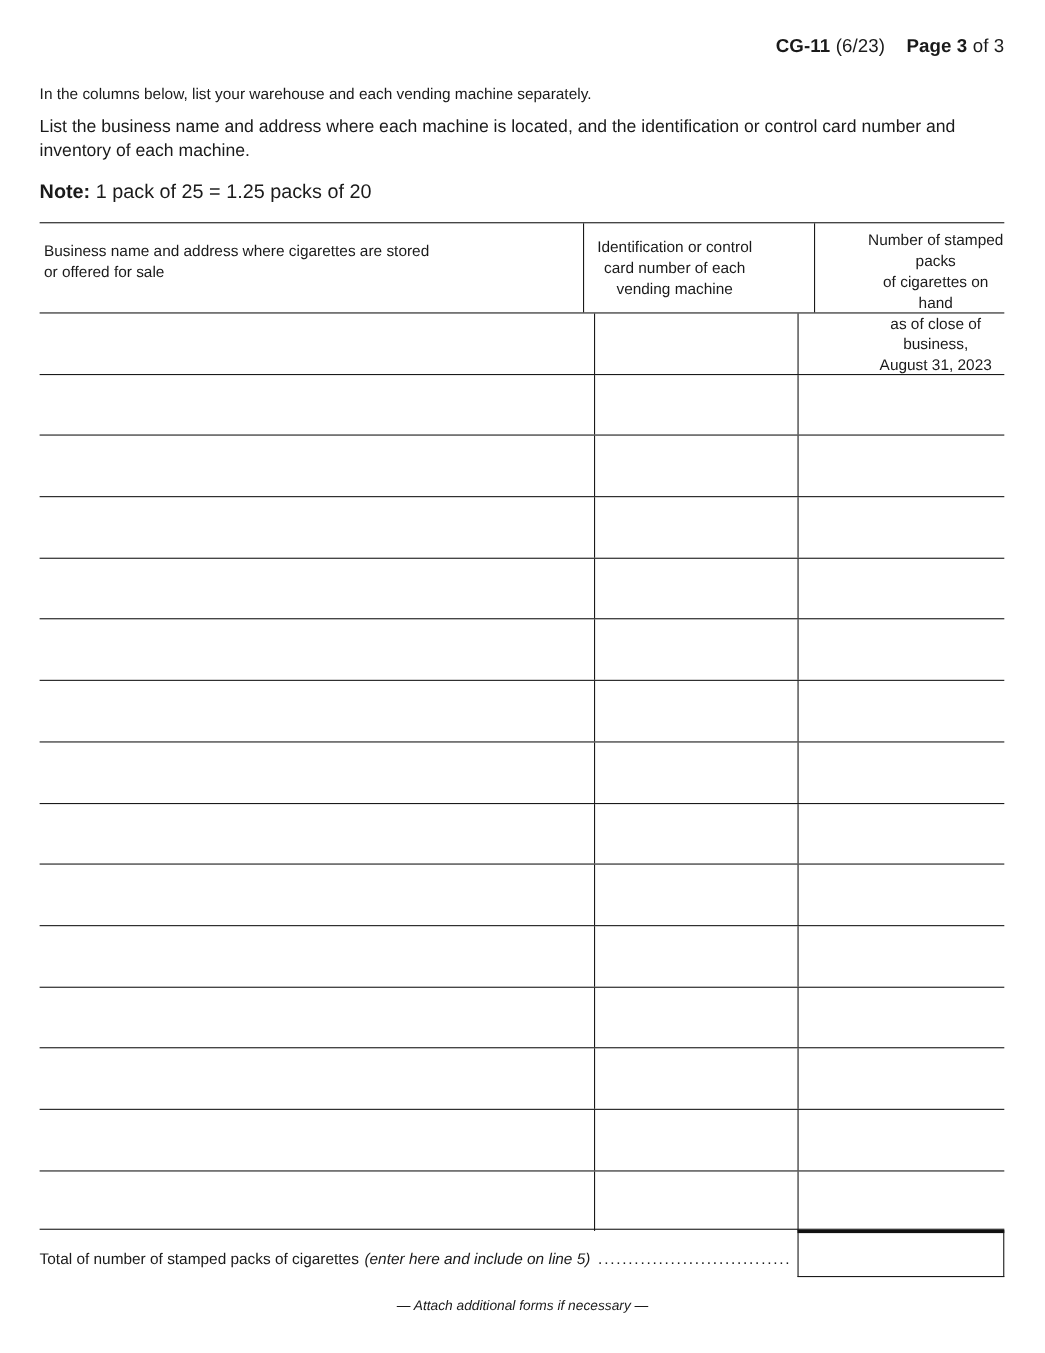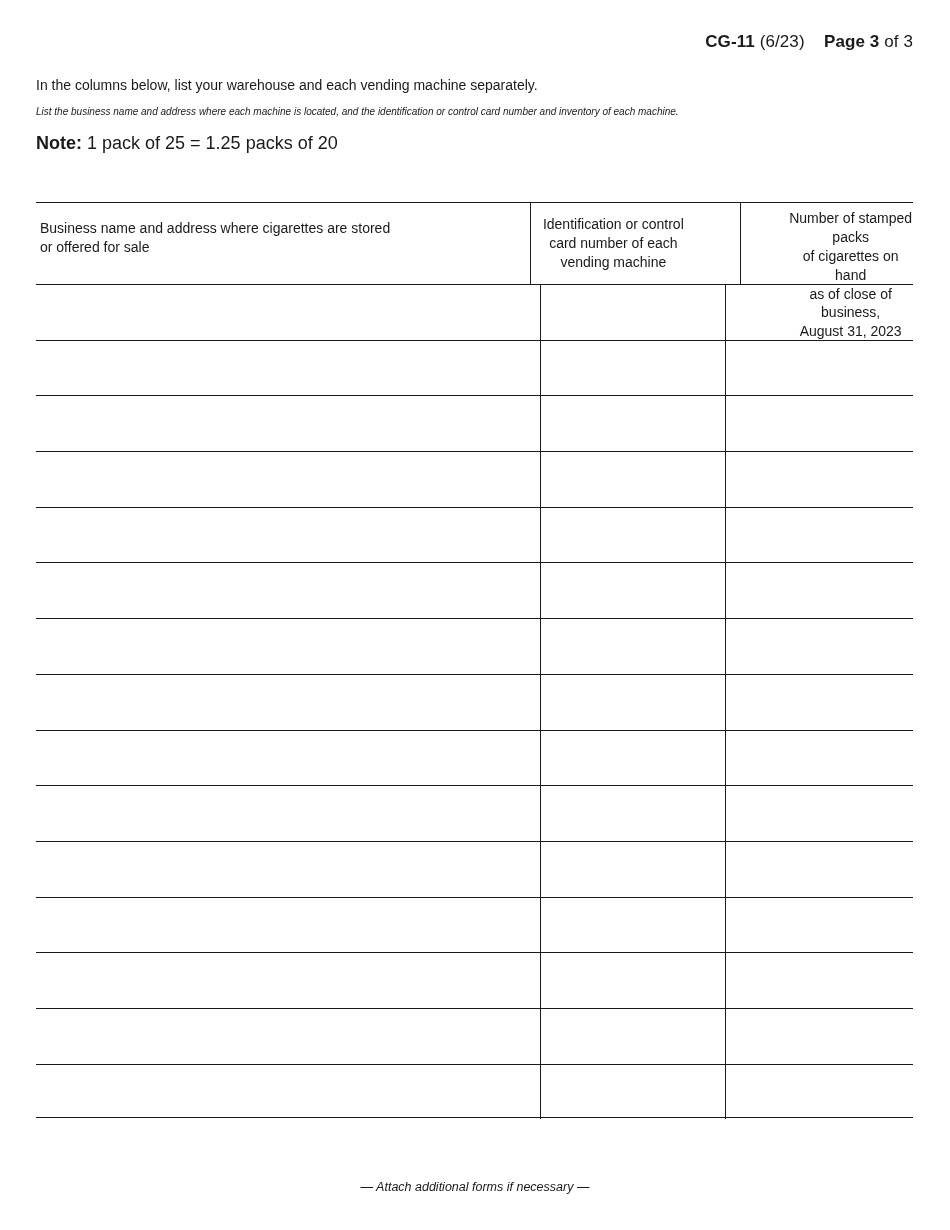--- a/index.html
+++ b/index.html
@@ -49,25 +49,24 @@
     letter-spacing: -0.1px;
     margin: 0 0 2px 0;
     line-height: 1.25;
   }
   .sched-sub {
     font-size: 14px;
     line-height: 1.35;
     margin: 0;
   }
   .sched-para {
-    font-size: 10px;
+    font-size: 16px;
     line-height: 1.4;
     margin: 10px 0 0 0;
     width: 880px;
-    font-style: italic;
   }
   .sched-note {
     font-size: 18px;
     line-height: 1.4;
     margin: 12px 0 0 0;
   }
   .sched-note .b { font-weight: bold; }
 
   
   .tbl {
@@ -290,16 +289,24 @@
         <div class="row drow">
           <div class="c1"></div>
           <div class="c2"></div>
           <div class="c3"></div>
         </div>
       </div>
   </div>
 
   <div class="tbl-bottom"></div>
 
+  <div class="total-area">
+    <div class="total-text">
+      <span>Total of number of stamped packs of cigarettes</span>
+      <span class="it">(enter here and include on line 5)</span>
+      <span class="leader">................................</span>
+    </div>
+    <div class="total-box"></div>
+  </div>
 
   <div class="footer">— Attach additional forms if necessary —</div>
 
 </div>
 
 </body></html>

